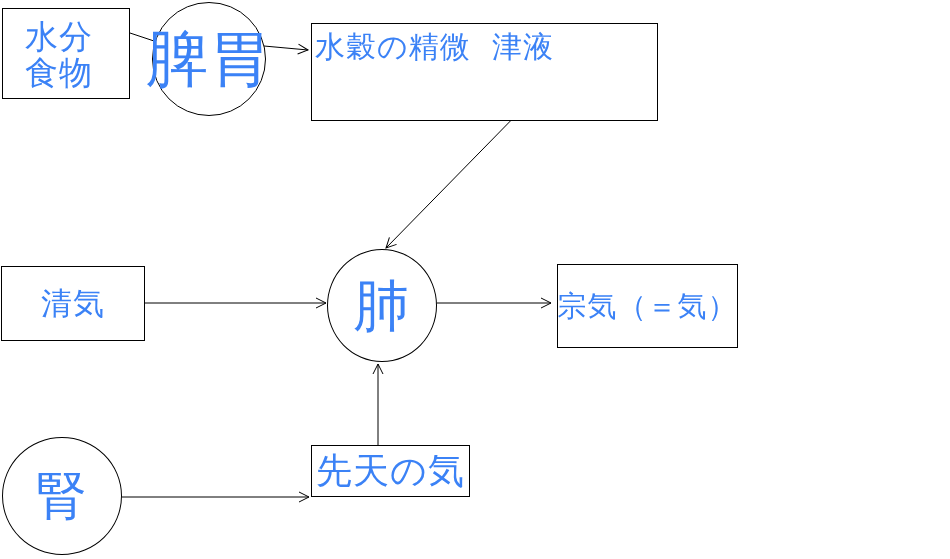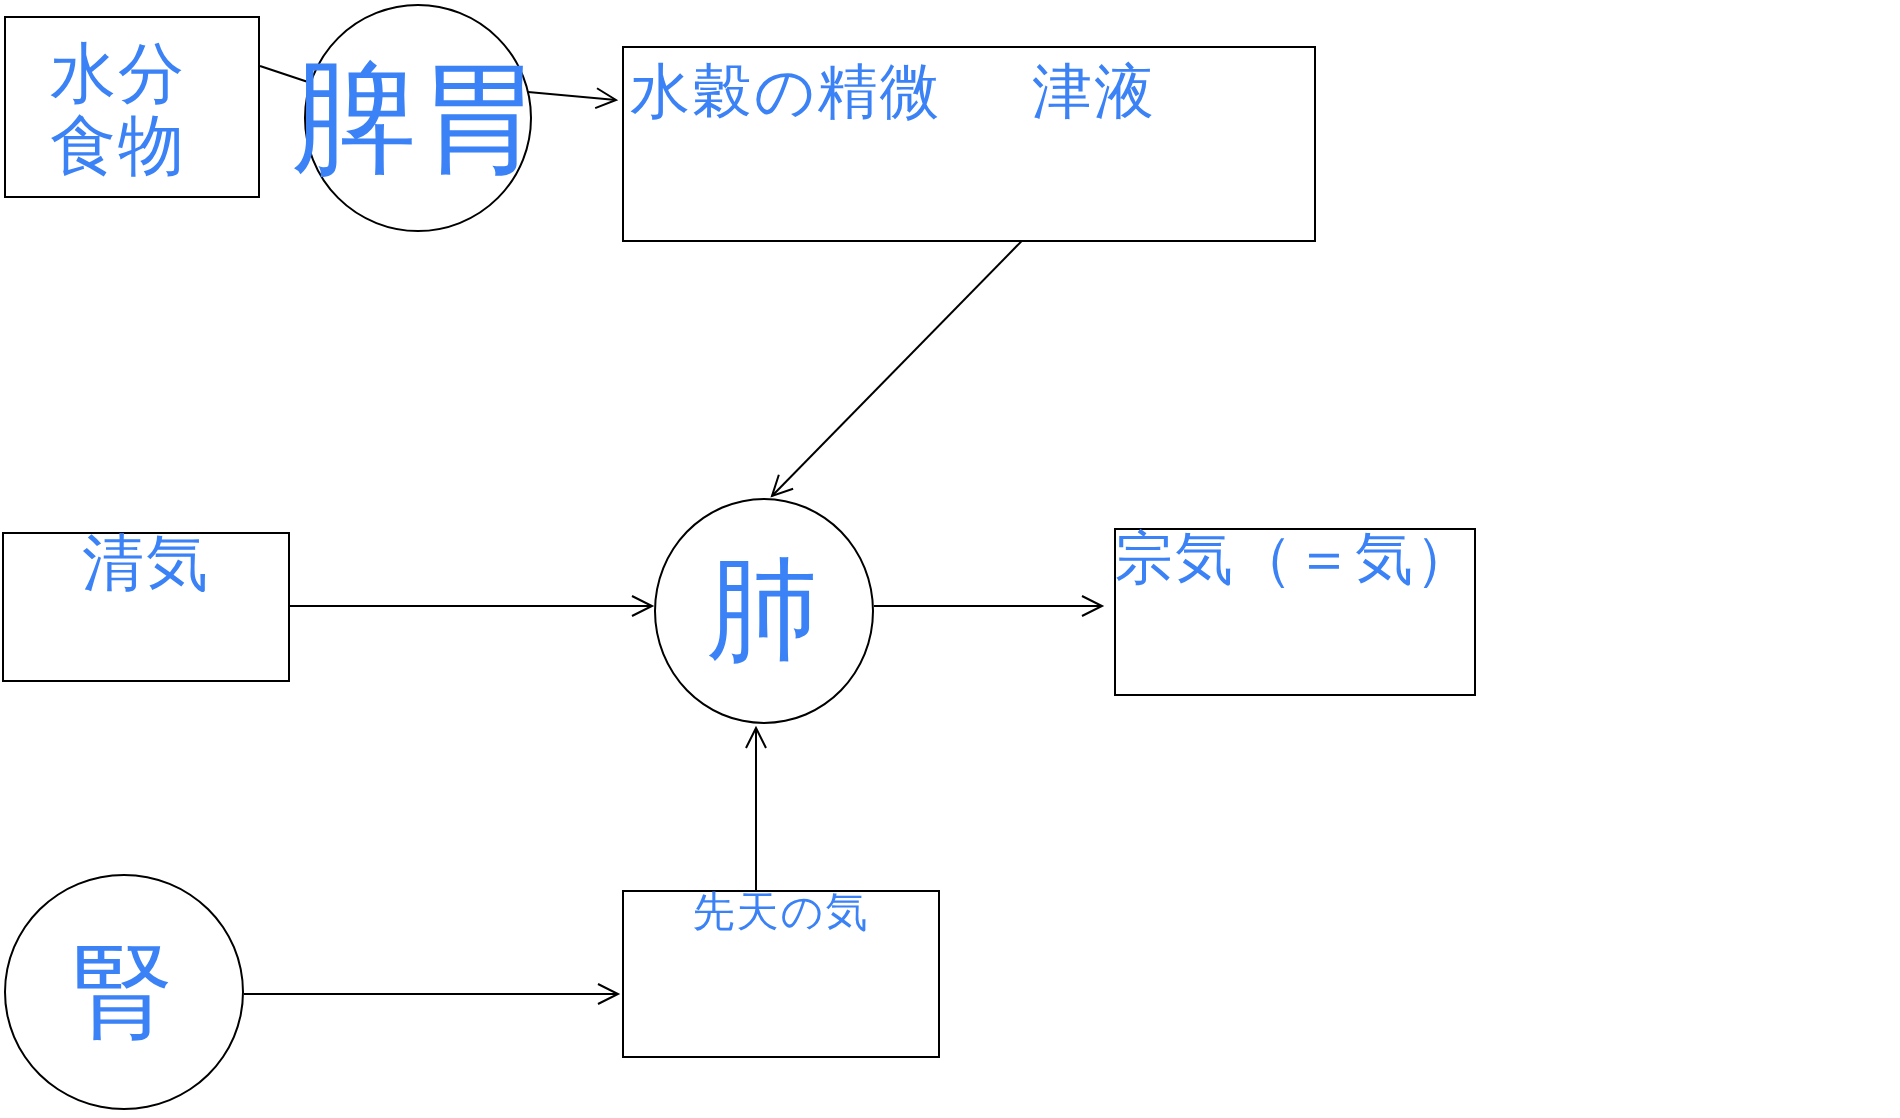--- a/index.html
+++ b/index.html
@@ -34,48 +34,48 @@
     border: 1px solid #000000;
     border-radius: 50%;
     box-sizing: border-box;
     background: #ffffff;
     display: flex;
     align-items: center;
     justify-content: center;
   }
   .flex-center {
     display: flex;
-    align-items: flex-start;
+    align-items: center;
     justify-content: center;
   }
   .label {
     white-space: nowrap;
     line-height: 1;
     letter-spacing: 1px;
   }
   .abs {
     position: absolute;
   }
   
   #node-water-food   { left: 2px;   top: 8px;   width: 128px; height: 91px; }
   #node-spleen       { left: 152px; top: 2px;   width: 114px; height: 114px; font-size: 62px; }
   #node-essence-box  { left: 311px; top: 23px;  width: 347px; height: 98px; padding-left: 16px; }
   #node-clear-qi     { left: 1px;   top: 266px; width: 144px; height: 75px; font-size: 31px; }
   #node-lung         { left: 327px; top: 249px; width: 110px; height: 113px; font-size: 56px; }
   #node-ancestral-qi { left: 521px; top: 264px; width: 181px; height: 84px; font-size: 29px; margin-left: 36px; }
   #node-kidney       { left: 2px;   top: 437px; width: 120px; height: 118px; font-size: 50px; }
-  #node-innate-qi    { left: 311px; top: 445px; width: 159px; height: 84px; font-size: 21px; }
+  #node-innate-qi    { left: 311px; top: 445px; width: 159px; height: 52px; font-size: 36px; }
 
   .wf-line { font-size: 33px; left: 22px; }
   #wf-line1 { top: 11px; }
   #wf-line2 { top: 47px; }
 
   .ess-text { font-size: 30px; }
   #essence-label  { left: 3px;   top: 8px; }
-  #fluid-label    { left: 180px; top: 8px; margin-left: 24px; }
+  #fluid-label    { left: 180px; top: 8px; }
   #grain-qi-label { left: 185px; top: 49px; }
 </style>
 </head>
 <body>
 
 <div id="canvas">
 
   <svg id="connector-svg" viewBox="0 0 950 559" xmlns="http://www.w3.org/2000/svg">
     <defs>
       <marker id="arrowhead" markerUnits="userSpaceOnUse" markerWidth="14" markerHeight="12" viewBox="0 0 14 12" refX="12" refY="6" orient="auto">

